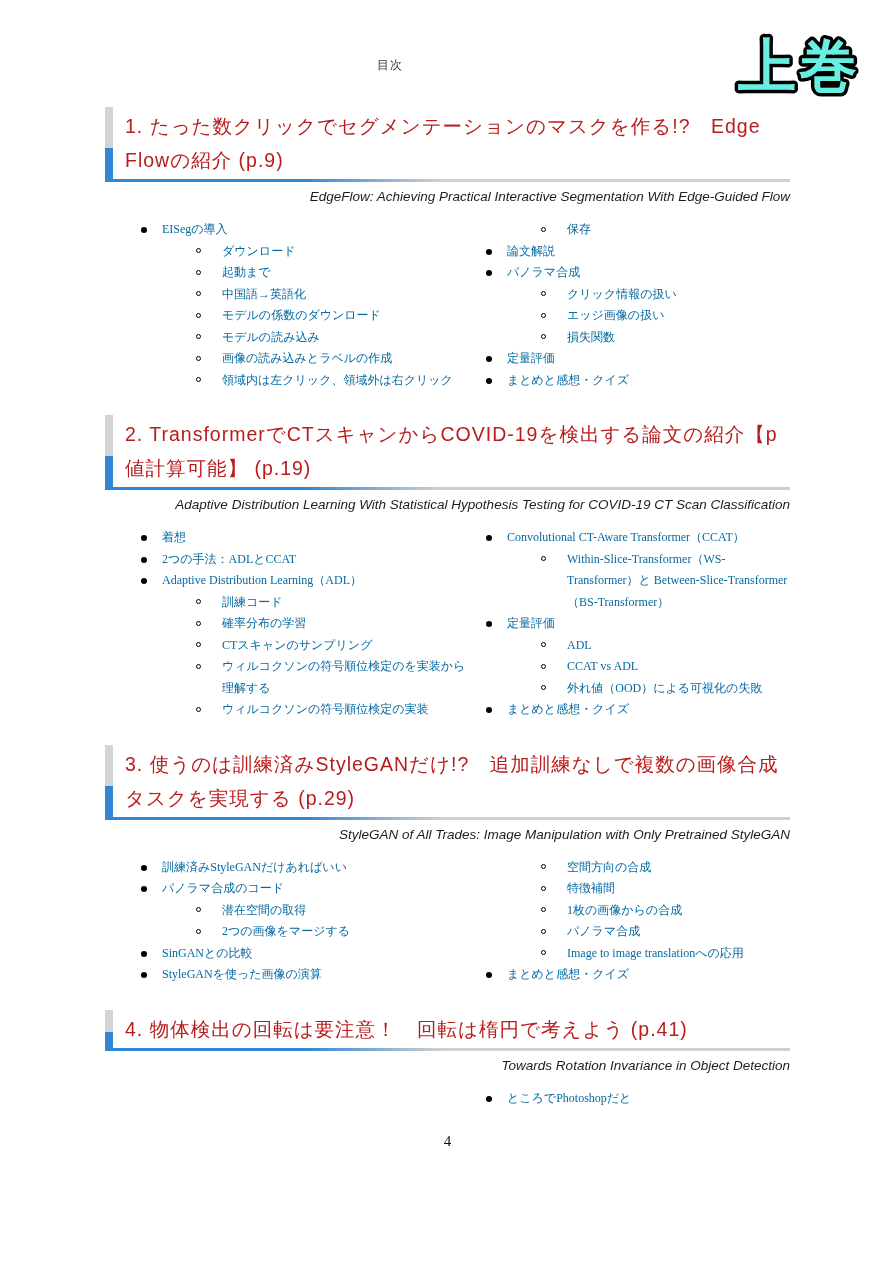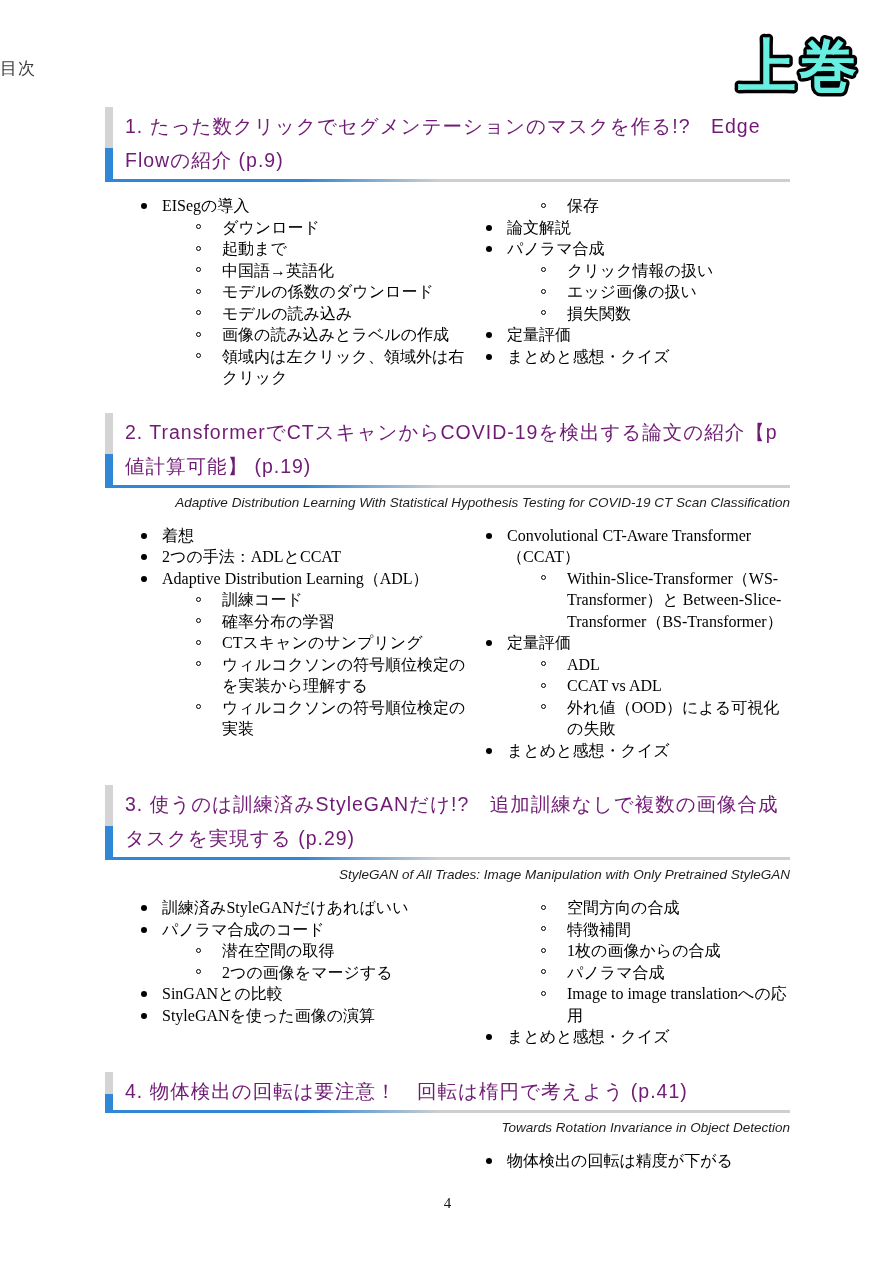--- a/index.html
+++ b/index.html
@@ -3,55 +3,55 @@
 <meta charset="utf-8">
 <style>
   * { margin:0; padding:0; box-sizing:border-box; }
   html,body { background:#ffffff; }
   body {
     width:896px; height:1265px; position:relative;
     font-family:"Liberation Sans","DejaVu Sans",sans-serif;
     color:#111; overflow:hidden;
   }
   .page-header {
-    position:absolute; top:57px; left:0; width:780px; text-align:left;
-    font-size:17px; color:#3d3d3d; letter-spacing:1px;
+    position:absolute; top:57px; left:0; width:780px; text-align:center;
+    font-size:12px; color:#3d3d3d; letter-spacing:1px;
   }
   .volume-badge { position:absolute; top:22px; right:10px; }
   .badge-text {
     font-family:"DejaVu Sans","Liberation Sans",sans-serif;
     font-weight:900; font-size:58px; letter-spacing:3px;
     fill:#68efe2; stroke:#000; stroke-width:7px;
     paint-order:stroke; stroke-linejoin:round;
   }
   main { position:absolute; top:107px; left:105px; width:685px; }
   .sec { margin-bottom:24px; }
   .sec-head { position:relative; padding:2px 0 2px 20px; }
   .sec-bar {
     position:absolute; left:0; top:0; bottom:0; width:8px;
     background:linear-gradient(to bottom,#d4d4d4 0%,#d4d4d4 57%,#2f87d5 57%,#2f87d5 100%);
   }
   .sec-title {
     font-size:19.5px; font-weight:400; line-height:34px;
-    letter-spacing:1px; color:#701a75;
+    letter-spacing:1px; color:#b91c1c;
   }
   .sec-underline {
     height:3px;
     background:linear-gradient(to right,#2f87d5 0%,#2f87d5 29%,#cfcfcf 49%,#cfcfcf 100%);
   }
   .sec-sub {
     margin-top:6px; text-align:right;
     font-style:italic; font-size:13.5px; color:#1d1d1d; line-height:18px;
   }
   .cols { display:flex; padding-left:35px; margin-top:13px; }
   .col { width:330px; list-style:none; }
   .col + .col { margin-left:15px; width:305px; }
   .col li {
     position:relative; font-family:"Liberation Serif","DejaVu Serif",serif;
-    font-size:16px; line-height:21.5px; color:#000000;
+    font-size:12px; line-height:21.5px; color:#0369a1;
   }
   .col li.lv1 { padding-left:22px; }
   .col li.lv2 { padding-left:82px; }
   .marker {
     position:absolute; left:1px; top:8px; width:6px; height:6px;
     border-radius:50%; background:#000;
   }
   .lv2 .marker {
     left:56px; width:5px; height:5px; top:7.5px;
     background:transparent; border:1.7px solid #000;
@@ -73,20 +73,21 @@
 </svg>
 
 <main>
 
   <section class="sec">
     <div class="sec-head">
       <div class="sec-bar"></div>
       <h2 class="sec-title">1. たった数クリックでセグメンテーションのマスクを作る!?　Edge Flowの紹介 (p.9)</h2>
     </div>
     <div class="sec-underline"></div>
+    <div class="sec-sub">EdgeFlow: Achieving Practical Interactive Segmentation With Edge-Guided Flow</div>
     <div class="cols">
       <ul class="col">
 
       <li class="lv1"><span class="marker"></span><span class="txt">EISegの導入</span></li>
           <li class="lv2"><span class="marker"></span><span class="txt">ダウンロード</span></li>
           <li class="lv2"><span class="marker"></span><span class="txt">起動まで</span></li>
           <li class="lv2"><span class="marker"></span><span class="txt">中国語→英語化</span></li>
           <li class="lv2"><span class="marker"></span><span class="txt">モデルの係数のダウンロード</span></li>
           <li class="lv2"><span class="marker"></span><span class="txt">モデルの読み込み</span></li>
           <li class="lv2"><span class="marker"></span><span class="txt">画像の読み込みとラベルの作成</span></li>
@@ -173,20 +174,20 @@
       <h2 class="sec-title">4. 物体検出の回転は要注意！　回転は楕円で考えよう (p.41)</h2>
     </div>
     <div class="sec-underline"></div>
     <div class="sec-sub">Towards Rotation Invariance in Object Detection</div>
     <div class="cols">
       <ul class="col">
         
       </ul>
       <ul class="col">
 
-      <li class="lv1"><span class="marker"></span><span class="txt">物体検出の回転は精度が下がる</span></li>
+      <li class="lv1"><span class="marker"></span><span class="txt">ところでPhotoshopだと</span></li>
         </ul>
     </div>
   </section>
 
   <div class="page-number">4</div>
 
 </main>
 
 </body></html>

